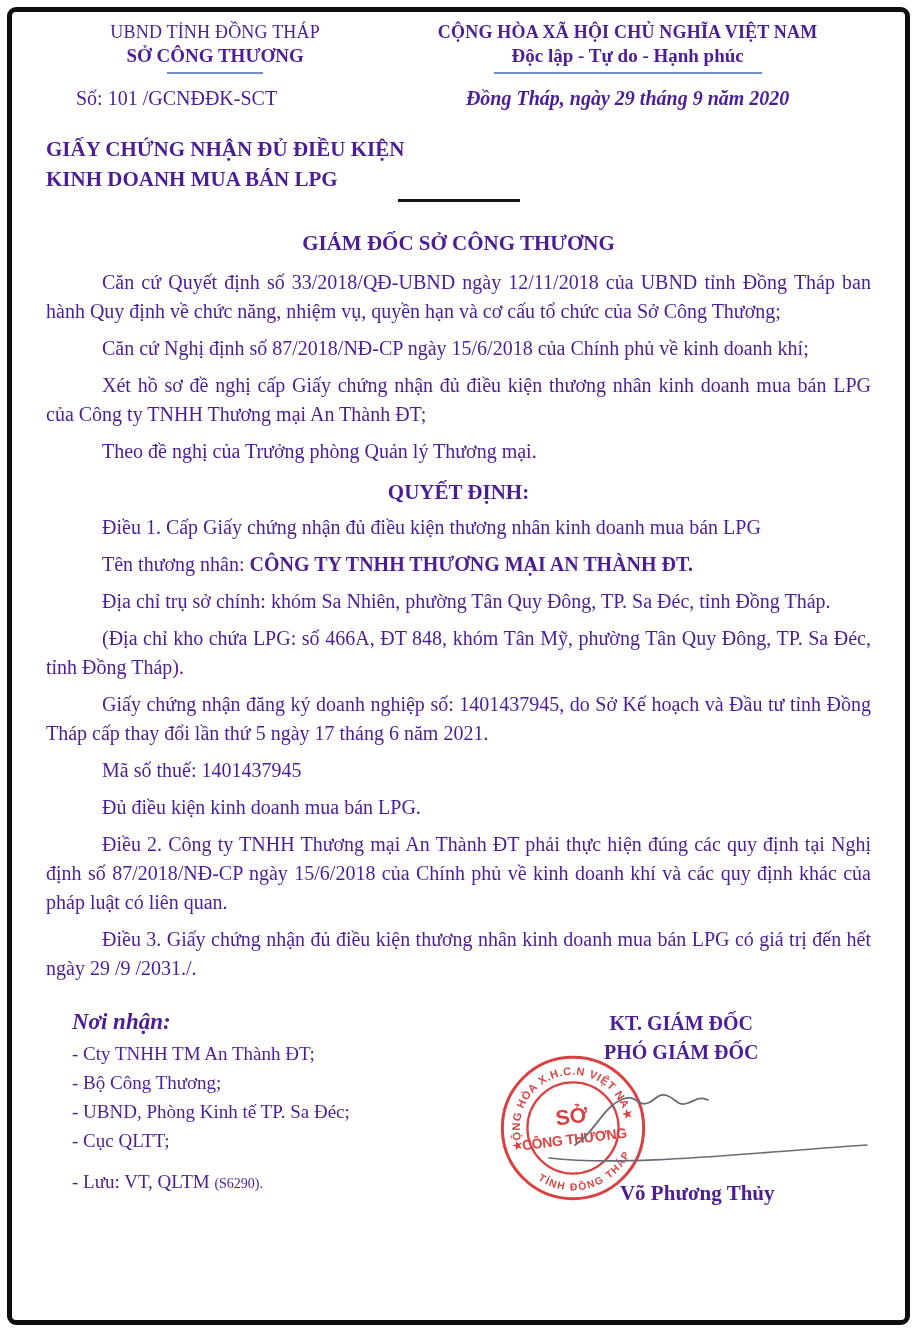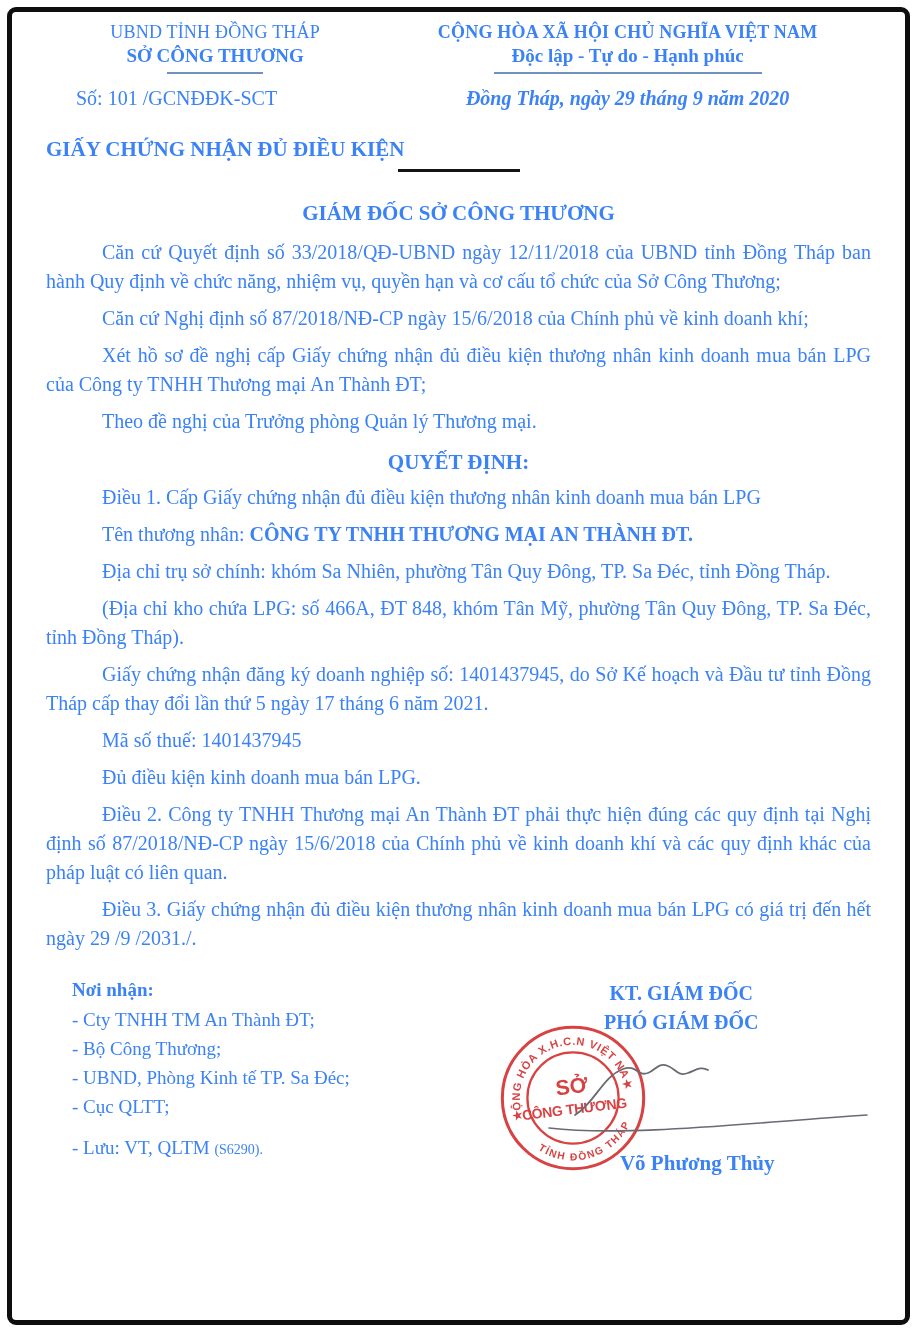--- a/index.html
+++ b/index.html
@@ -1,18 +1,18 @@
 <!DOCTYPE html>
 <html><head>
 <meta charset="utf-8">
 <style>
   html,body { margin:0; padding:0; background:#e8e8e8; }
   .page {
     position:relative; width:917px; height:1332px; background:#ffffff;
-    font-family:"Liberation Serif","DejaVu Serif",serif; color:#3b82f6;
+    font-family:"Liberation Serif","DejaVu Serif",serif; color:#4c1d95;
     overflow:hidden; margin:0 auto;
   }
   .border-frame {
     position:absolute; inset:7px; border:5px solid #0e0e0e; border-radius:9px;
   }
   .content { position:absolute; left:12px; top:12px; right:12px; bottom:12px; padding:10px 34px 0 34px; }
 
   
   .hdr { display:flex; }
   .hdr-left { width:41%; text-align:center; }
@@ -37,21 +37,21 @@
   .para { font-size:20px; line-height:29px; text-align:justify; text-indent:56px; margin:8px 0 0 0; }
   .para.first { margin-top:12px; }
   .decision-heading { margin-top:14px; text-align:center; font-weight:bold; font-size:21px; }
   .b { font-weight:normal; }
   .company { font-weight:bold; font-size:20px; }
   .phone-span { display:inline-block; min-width:362px; }
 
   
   .footer { display:flex; margin-top:26px; }
   .f-left { width:54%; box-sizing:border-box; padding-left:26px; font-size:19px; }
-  .recipients-label { font-weight:bold; font-size:19px; }
+  .recipients-label { font-weight:bold; font-style:italic; font-size:23px; }
   .recipients { list-style:none; margin:4px 0 0 0; padding:0; }
   .recipients li { line-height:29px; }
   .archive { margin-top:12px; line-height:29px; }
   .archive-note { font-size:14px; }
   .f-right { width:46%; position:relative; height:235px; text-align:center; }
   .sig-titles { font-weight:bold; font-size:20px; line-height:29px; }
   .signer-name { position:absolute; top:172px; left:0; right:12px; text-align:center;
                  font-weight:bold; font-size:21px; transform:translateX(22px); }
   .stamp-svg { position:absolute; left:5px; top:43px; width:152px; height:152px; opacity:.93; }
   .signature-svg { position:absolute; left:55px; top:48px; width:325px; height:120px; }
@@ -75,20 +75,21 @@
         <hr class="rule-blue rule-right">
       </div>
     </div>
     <div class="meta-row">
       <div class="doc-number">Số: 101 /GCNĐĐK-SCT</div>
       <div class="date-line">Đồng Tháp, ngày 29 tháng  9 năm 2020</div>
     </div>
 
     <div class="doc-title">
       <div>GIẤY CHỨNG NHẬN ĐỦ ĐIỀU KIỆN</div>
+      <div>KINH DOANH MUA BÁN LPG</div>
       <hr class="title-rule">
     </div>
     <div class="issuer">GIÁM ĐỐC SỞ CÔNG THƯƠNG</div>
 
     <p class="para first">Căn cứ Quyết định số 33/2018/QĐ-UBND ngày 12/11/2018 của UBND tỉnh Đồng Tháp ban hành Quy định về chức năng, nhiệm vụ, quyền hạn và cơ cấu tổ chức của Sở Công Thương;</p>
     <p class="para">Căn cứ Nghị định số 87/2018/NĐ-CP ngày 15/6/2018 của Chính phủ về kinh doanh khí;</p>
     <p class="para">Xét hồ sơ đề nghị cấp Giấy chứng nhận đủ điều kiện thương nhân kinh doanh mua bán LPG của Công ty TNHH Thương mại An Thành ĐT;</p>
     <p class="para">Theo đề nghị của Trưởng phòng Quản lý Thương mại.</p>
 
     <div class="decision-heading">QUYẾT ĐỊNH:</div>

